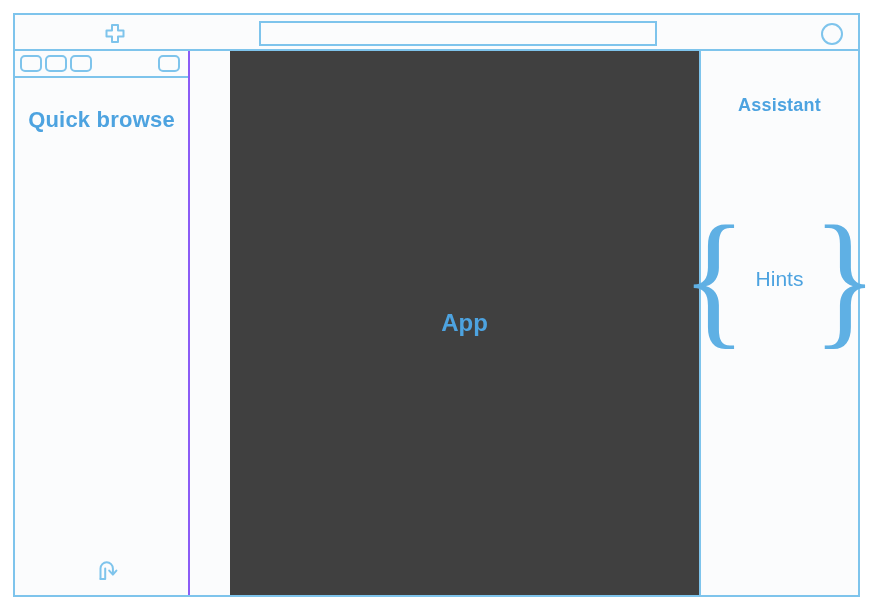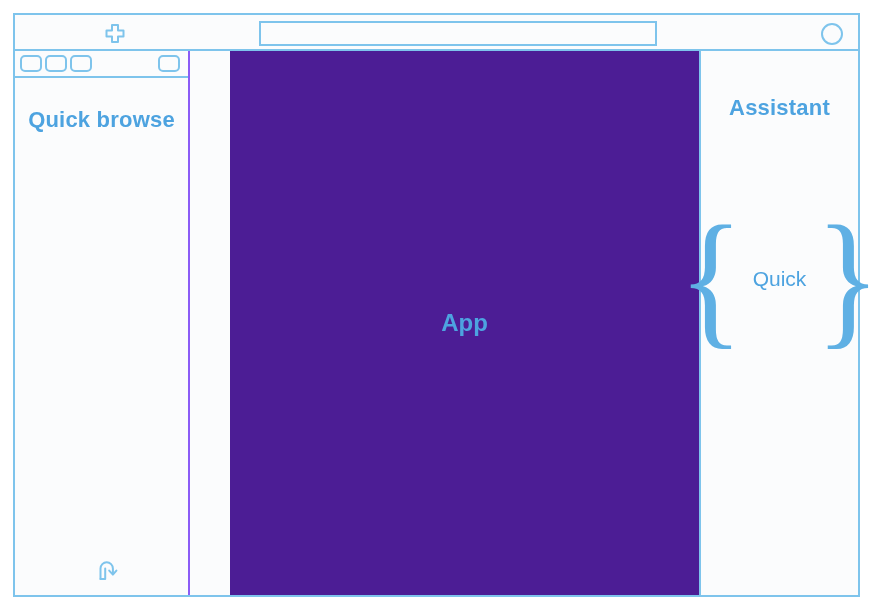--- a/index.html
+++ b/index.html
@@ -163,21 +163,21 @@
   }
   .sidebar-footer-icon svg { display: block; }
 
   
   .app-panel {
     position: absolute;
     left: 175px;
     top: 0;
     right: 159px;
     bottom: 0;
-    background: #4c1d95;
+    background: #404040;
     margin-left: 40px;
   }
   .app-label {
     position: absolute;
     left: 0;
     right: 0;
     top: 50%;
     transform: translateY(-50%);
     text-align: center;
     font-size: 24px;
@@ -195,21 +195,21 @@
     box-sizing: border-box;
     border-left: 2px solid #7ec4ec;
     background: #fbfcfd;
   }
   .assistant-heading {
     position: absolute;
     left: 4px;
     right: 4px;
     top: 44px;
     text-align: center;
-    font-size: 22px;
+    font-size: 18px;
     font-weight: bold;
     color: #4da3e0;
     letter-spacing: 0.2px;
   }
 
   .hints-block {
     position: absolute;
     left: 0;
     right: 0;
     top: 155px;
@@ -289,21 +289,21 @@
     <div class="app-panel">
       <div class="app-label">App</div>
     </div>
 
     <div class="assistant-panel">
 
       <div class="assistant-heading">Assistant</div>
 
       <div class="hints-block">
         <span class="brace brace-left">{</span>
-        <span class="hints-label">Quick</span>
+        <span class="hints-label">Hints</span>
         <span class="brace brace-right">}</span>
       </div>
 
     </div>
 
   </div>
 
 </div>
 
 </body></html>

